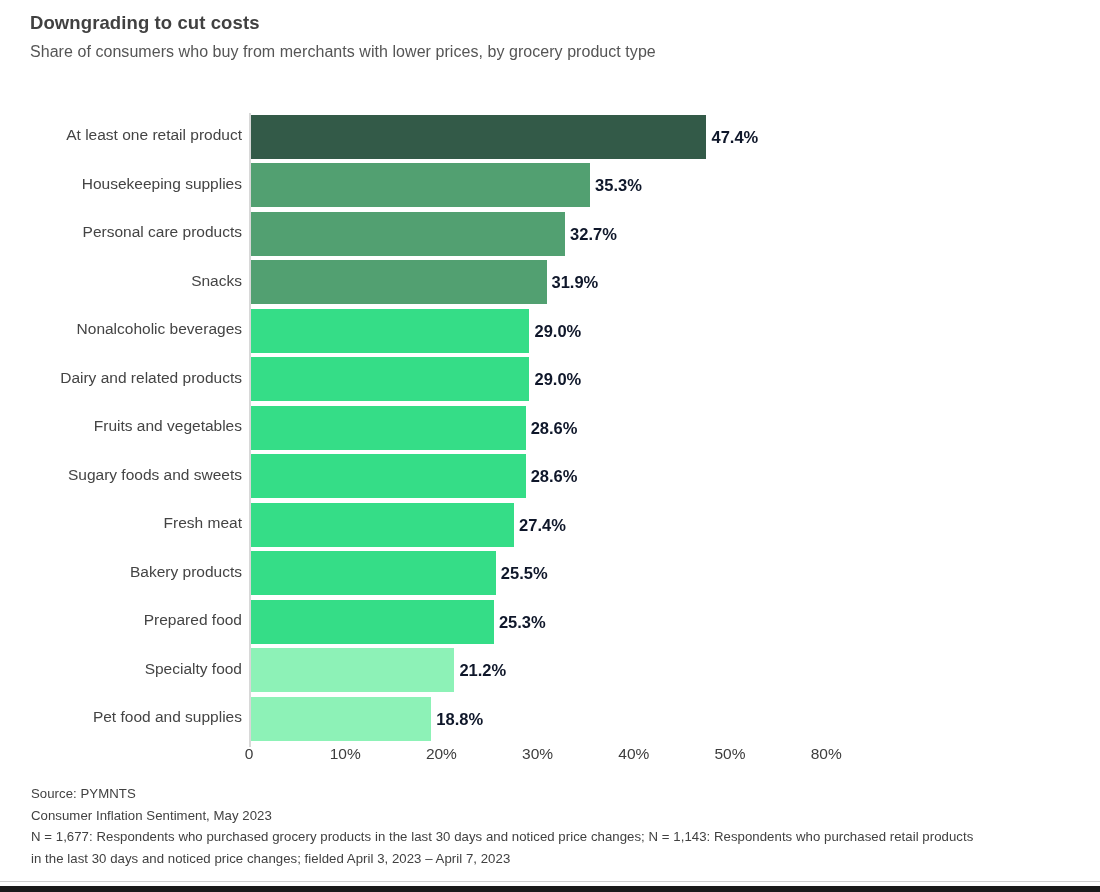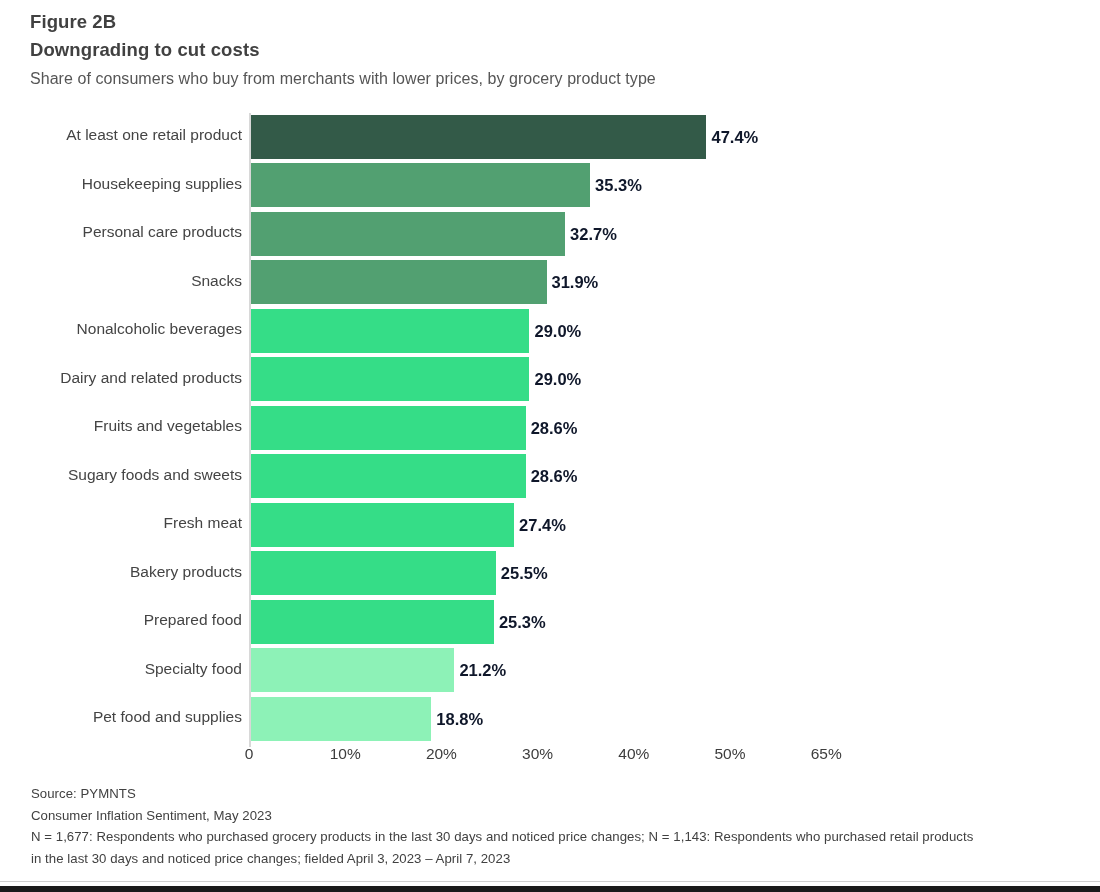--- a/index.html
+++ b/index.html
@@ -158,21 +158,20 @@
     height: 6px;
     background: #1a1a1a;
   }
 </style>
 </head>
 <body>
 
 <div id="figure">
 
   <div class="header">
-    <div class="fig-num">Figure 2B</div>
     <div class="fig-title">Downgrading to cut costs</div>
     <div class="fig-subtitle">Share of consumers who buy from merchants with lower prices, by grocery product type</div>
   </div>
 
   <div class="plot">
     <div class="axis-line"></div>
     <div class="rows" id="bar-rows">
         <div class="row">
           <div class="cat-label">At least one retail product</div>
           <div class="bar-wrap" style="width: 455.988px;">
@@ -267,21 +266,21 @@
       </div>
   </div>
 
   <div class="xaxis" id="x-axis">
       <div class="xtick" style="left: 249px;">0</div>
       <div class="xtick" style="left: 345.2px;">10%</div>
       <div class="xtick" style="left: 441.4px;">20%</div>
       <div class="xtick" style="left: 537.6px;">30%</div>
       <div class="xtick" style="left: 633.8px;">40%</div>
       <div class="xtick" style="left: 730px;">50%</div>
-      <div class="xtick" style="left: 826.2px;">65%</div>
+      <div class="xtick" style="left: 826.2px;">80%</div>
     </div>
 
   <div class="footnotes">
     <div class="fn-line">Source: PYMNTS</div>
     <div class="fn-line">Consumer Inflation Sentiment, May 2023</div>
     <div class="fn-line">N = 1,677: Respondents who purchased grocery products in the last 30 days and noticed price changes; N = 1,143: Respondents who purchased retail products</div>
     <div class="fn-line">in the last 30 days and noticed price changes; fielded April 3, 2023 – April 7, 2023</div>
   </div>
 
   <div class="bottom-rule"></div>

